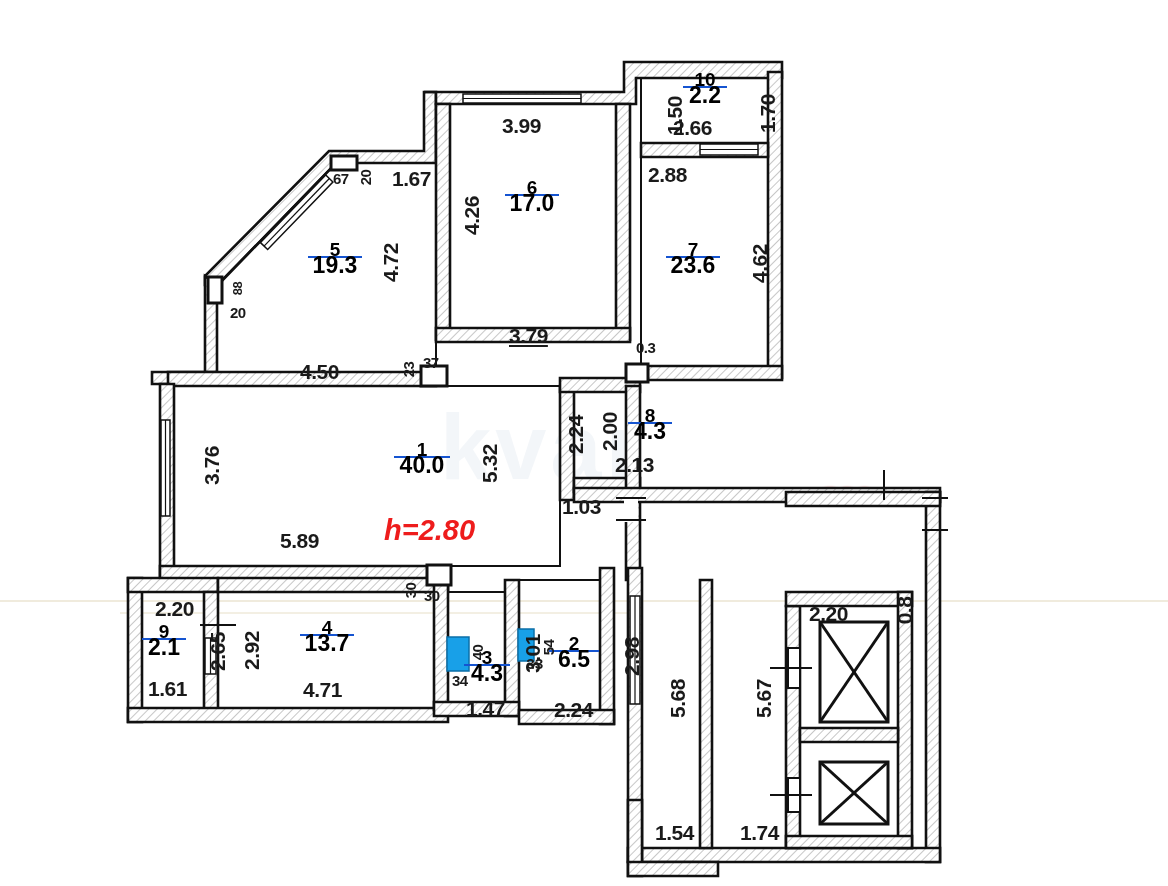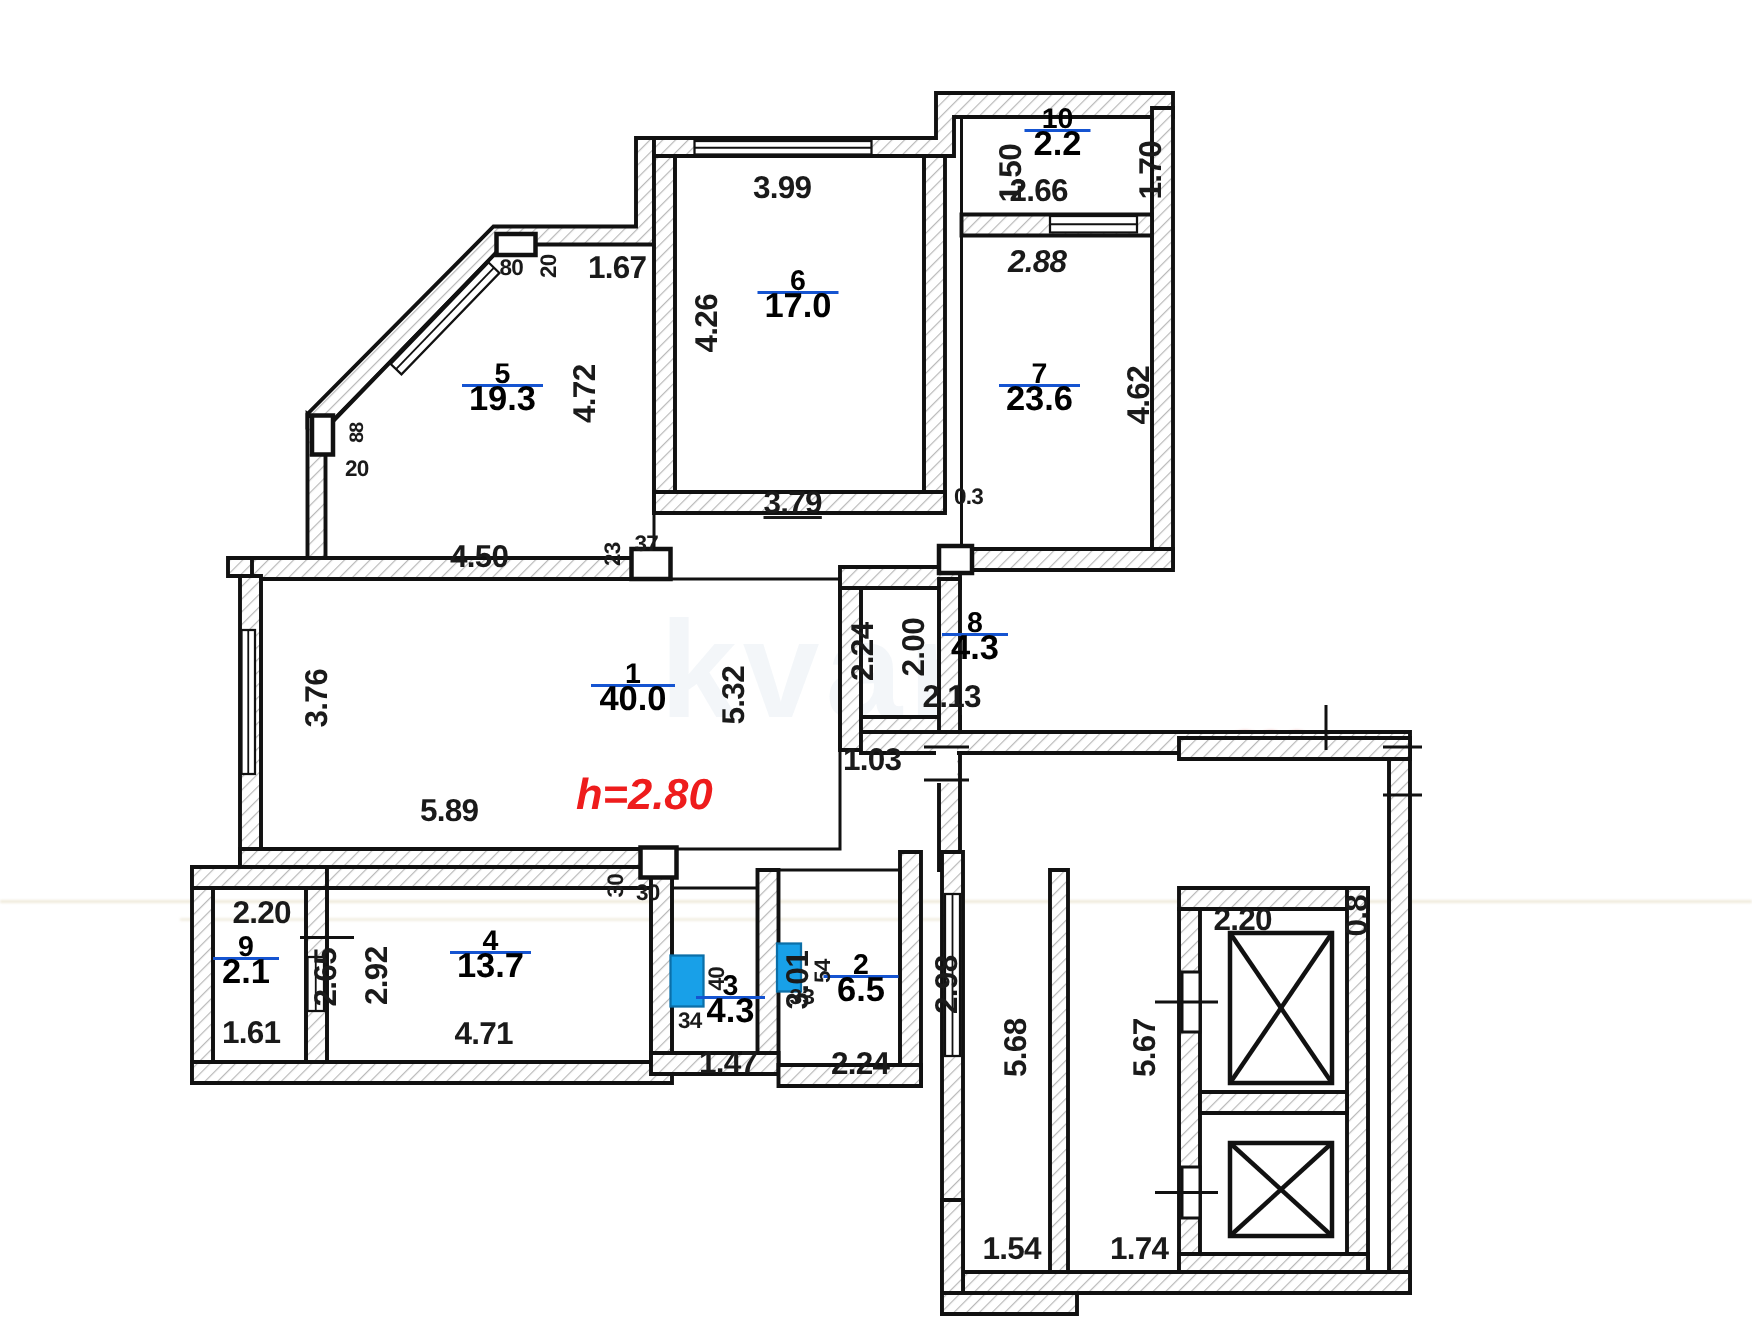--- a/index.html
+++ b/index.html
@@ -357,32 +357,32 @@
 
   <div class="height-note" style="left:384px; top:514px;">h=2.80</div>
 
   <div id="dim-layer">
       <div class="lbl dim" style="left: 502px; top: 115px;">3.99</div>
       <div class="lbl dim vert" style="left: 452px; top: 205px;">4.26</div>
       <div class="lbl dim" style="left: 509px; top: 325px; text-decoration: underline;">3.79</div>
       <div class="lbl dim" style="left: 392px; top: 168px;">1.67</div>
       <div class="lbl dim vert" style="left: 371px; top: 252px;">4.72</div>
       <div class="lbl dim" style="left: 300px; top: 361px;">4.50</div>
-      <div class="lbl dim-sm" style="left: 333px; top: 171px;">80</div>
+      <div class="lbl dim-sm" style="left: 333px; top: 171px;">67</div>
       <div class="lbl dim-sm vert" style="left: 358px; top: 170px;">20</div>
       <div class="lbl dim-xs vert" style="left: 231px; top: 282px;">88</div>
       <div class="lbl dim-sm" style="left: 230px; top: 305px;">20</div>
       <div class="lbl dim-sm vert" style="left: 401px; top: 362px;">23</div>
       <div class="lbl dim-sm" style="left: 423px; top: 355px;">37</div>
       <div class="lbl dim vert" style="left: 655px; top: 105px;">1.50</div>
       <div class="lbl dim vert" style="left: 748px; top: 103px;">1.70</div>
       <div class="lbl dim" style="left: 673px; top: 117px;">2.66</div>
-      <div class="lbl dim" style="left: 672px; top: 164px; font-style: italic;">2.88</div>
+      <div class="lbl dim" style="left: 648px; top: 164px;">2.88</div>
       <div class="lbl dim vert" style="left: 740px; top: 253px;">4.62</div>
-      <div class="lbl dim-sm" style="left: 636px; top: 324px;">0.3</div>
+      <div class="lbl dim-sm" style="left: 636px; top: 340px;">0.3</div>
       <div class="lbl dim vert" style="left: 556px; top: 424px;">2.24</div>
       <div class="lbl dim vert" style="left: 590px; top: 421px;">2.00</div>
       <div class="lbl dim" style="left: 615px; top: 454px;">2.13</div>
       <div class="lbl dim" style="left: 562px; top: 496px;">1.03</div>
       <div class="lbl dim vert" style="left: 470px; top: 453px;">5.32</div>
       <div class="lbl dim vert" style="left: 192px; top: 455px;">3.76</div>
       <div class="lbl dim" style="left: 280px; top: 530px;">5.89</div>
       <div class="lbl dim" style="left: 155px; top: 598px;">2.20</div>
       <div class="lbl dim" style="left: 148px; top: 678px;">1.61</div>
       <div class="lbl dim vert" style="left: 198px; top: 641px;">2.65</div>

